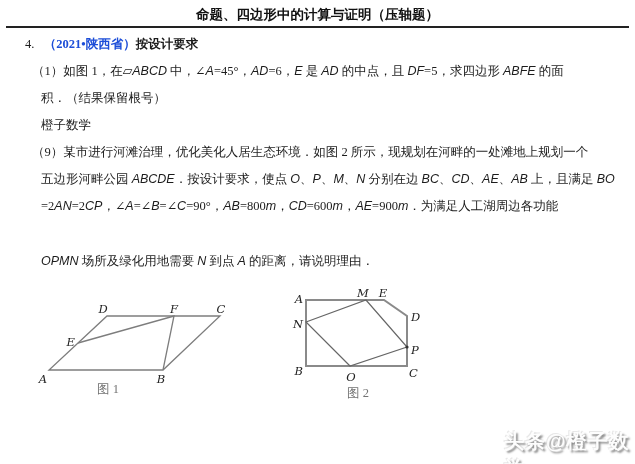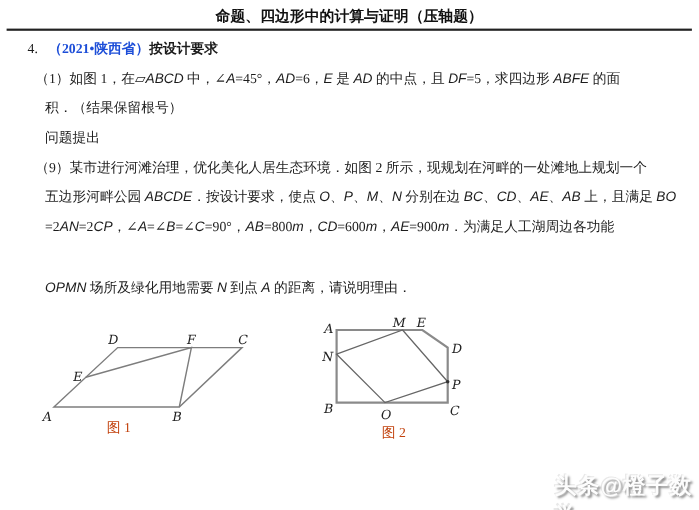--- a/index.html
+++ b/index.html
@@ -26,21 +26,21 @@
   .sg-i{font-style:italic;font-family:Liberation Sans, sans-serif;}
   .sg-b{font-weight:bold;}
   .sg-rb{font-weight:bold;color:#1d4ed8;}
 
   .fig-svg{position:absolute;overflow:visible;}
   .fig-label{
     font-family:"DejaVu Serif","Liberation Serif",serif;
     font-style:italic;font-size:11.5px;fill:#222;
   }
   .fig-caption{
-    position:absolute;font-size:12.5px;color:#c2410c;
+    position:absolute;font-size:12.5px;color:#737373;
     font-family:"Liberation Serif","DejaVu Serif",serif;
   }
 
   .watermark{
     position:absolute;left:504px;top:428px;
     font-family:"Liberation Sans","DejaVu Sans",sans-serif;
     font-weight:bold;font-size:20px;letter-spacing:1px;
     color:#fdfdfd;
     text-shadow:2px 2px 2px #8d8d8d, -1px -1px 0 #e8e8e8;
     user-select:none;
@@ -50,21 +50,21 @@
 <body>
 
 <div class="page">
 
   <div class="doc-header">命题、四边形中的计算与证明（压轴题）</div>
   <div class="header-rule"></div>
 
   <div class="doc-line" style="top:37px;left:25px;"><span>4.</span><span>   </span><span class="sg-rb">（2021•陕西省）</span><span class="sg-b">按设计要求</span></div>
   <div class="doc-line" style="top:64px;left:32px;"><span>（1）如图 1，在</span><span>▱</span><span class="sg-i">ABCD</span><span> 中，∠</span><span class="sg-i">A</span><span>=45°，</span><span class="sg-i">AD</span><span>=6，</span><span class="sg-i">E</span><span> 是 </span><span class="sg-i">AD</span><span> 的中点，且 </span><span class="sg-i">DF</span><span>=5，求四边形 </span><span class="sg-i">ABFE</span><span> 的面</span></div>
   <div class="doc-line" style="top:91px;left:41px;"><span>积．（结果保留根号）</span></div>
-  <div class="doc-line" style="top:118px;left:41px;"><span>问题提出</span></div>
+  <div class="doc-line" style="top:118px;left:41px;"><span>橙子数学</span></div>
   <div class="doc-line" style="top:145px;left:32px;"><span>（9）某市进行河滩治理，优化美化人居生态环境．如图 2 所示，现规划在河畔的一处滩地上规划一个</span></div>
   <div class="doc-line" style="top:172px;left:41px;"><span>五边形河畔公园 </span><span class="sg-i">ABCDE</span><span>．按设计要求，使点 </span><span class="sg-i">O</span><span>、</span><span class="sg-i">P</span><span>、</span><span class="sg-i">M</span><span>、</span><span class="sg-i">N</span><span> 分别在边 </span><span class="sg-i">BC</span><span>、</span><span class="sg-i">CD</span><span>、</span><span class="sg-i">AE</span><span>、</span><span class="sg-i">AB</span><span> 上，且满足 </span><span class="sg-i">BO</span></div>
   <div class="doc-line" style="top:199px;left:41px;"><span>=2</span><span class="sg-i">AN</span><span>=2</span><span class="sg-i">CP</span><span>，∠</span><span class="sg-i">A</span><span>=∠</span><span class="sg-i">B</span><span>=∠</span><span class="sg-i">C</span><span>=90°，</span><span class="sg-i">AB</span><span>=800</span><span class="sg-i">m</span><span>，</span><span class="sg-i">CD</span><span>=600</span><span class="sg-i">m</span><span>，</span><span class="sg-i">AE</span><span>=900</span><span class="sg-i">m</span><span>．为满足人工湖周边各功能</span></div>
   <div class="doc-line" style="top:254px;left:41px;"><span class="sg-i">OPMN</span><span> 场所及绿化用地需要 </span><span class="sg-i">N</span><span> 到点 </span><span class="sg-i">A</span><span> 的距离，请说明理由．</span></div>
 
   <svg class="fig-svg" style="left:30px;top:295px;" width="215" height="110" viewBox="0 0 215 110">
     <polygon points="19,75 133,75 190,21 77,21" fill="none" stroke="#7d7d7d" stroke-width="1.3"></polygon>
     <polyline points="48,48 144,21 133,75" fill="none" stroke="#7d7d7d" stroke-width="1.3"></polyline>
     <text class="fig-label" x="13" y="88" text-anchor="middle">A</text>
     <text class="fig-label" x="131" y="88" text-anchor="middle">B</text>

